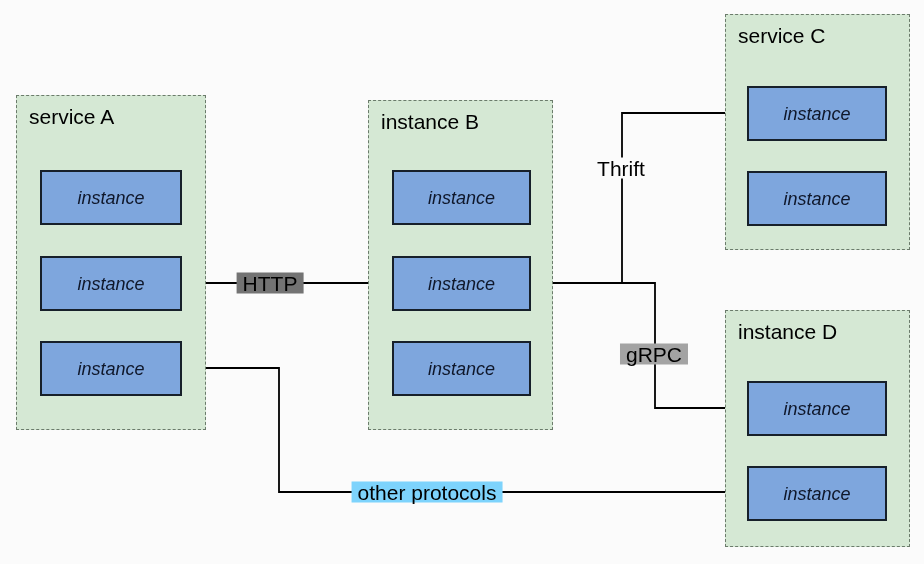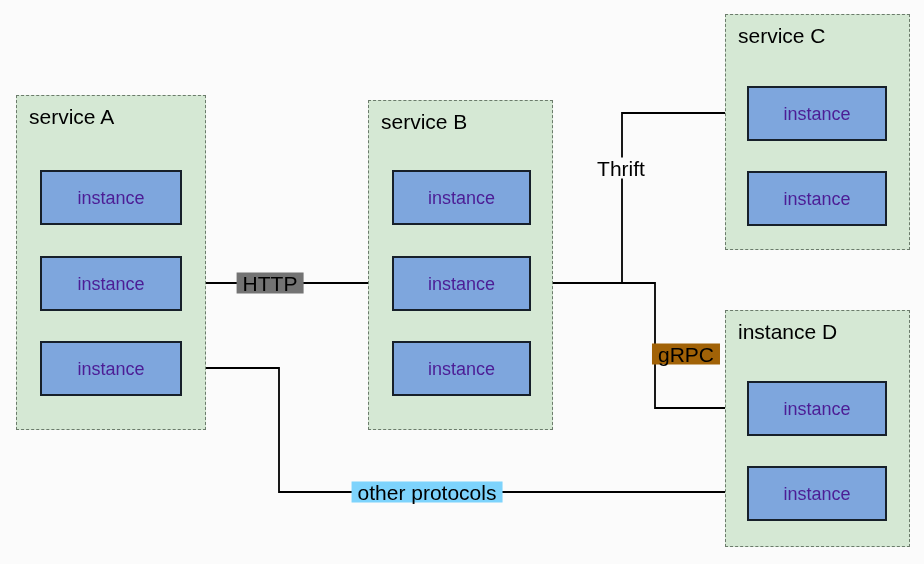--- a/index.html
+++ b/index.html
@@ -34,22 +34,23 @@
     position: absolute;
     background: #7ea6dd;
     border: 2px solid #17202a;
     box-sizing: border-box;
     display: flex;
     align-items: center;
     justify-content: center;
   }
   .instance-label {
     font-size: 18px;
-    color: #4c1d95;
+    color: #0f172a;
     line-height: 1;
+    font-style: italic;
   }
   #edges {
     position: absolute;
     left: 0;
     top: 0;
     width: 924px;
     height: 564px;
     pointer-events: none;
   }
   .edge-label {
@@ -98,21 +99,21 @@
       <div class="instance-box" style="left: 40px; top: 170px; width: 142px; height: 55px; background: rgb(126, 166, 221); border-color: rgb(23, 32, 42);">
         <span class="instance-label">instance</span>
       </div>
       <div class="instance-box" style="left: 40px; top: 256px; width: 142px; height: 55px; background: rgb(126, 166, 221); border-color: rgb(23, 32, 42);">
         <span class="instance-label">instance</span>
       </div>
       <div class="instance-box" style="left: 40px; top: 341px; width: 142px; height: 55px; background: rgb(126, 166, 221); border-color: rgb(23, 32, 42);">
         <span class="instance-label">instance</span>
       </div>
       <div class="service-group" style="left: 368px; top: 100px; width: 185px; height: 330px; background: rgb(213, 232, 212); border-color: rgb(107, 123, 107);">
-        <div class="service-title">service B</div>
+        <div class="service-title">instance B</div>
       </div>
       <div class="instance-box" style="left: 392px; top: 170px; width: 139px; height: 55px; background: rgb(126, 166, 221); border-color: rgb(23, 32, 42);">
         <span class="instance-label">instance</span>
       </div>
       <div class="instance-box" style="left: 392px; top: 256px; width: 139px; height: 55px; background: rgb(126, 166, 221); border-color: rgb(23, 32, 42);">
         <span class="instance-label">instance</span>
       </div>
       <div class="instance-box" style="left: 392px; top: 341px; width: 139px; height: 55px; background: rgb(126, 166, 221); border-color: rgb(23, 32, 42);">
         <span class="instance-label">instance</span>
       </div>
@@ -131,18 +132,18 @@
       <div class="instance-box" style="left: 747px; top: 381px; width: 140px; height: 55px; background: rgb(126, 166, 221); border-color: rgb(23, 32, 42);">
         <span class="instance-label">instance</span>
       </div>
       <div class="instance-box" style="left: 747px; top: 466px; width: 140px; height: 55px; background: rgb(126, 166, 221); border-color: rgb(23, 32, 42);">
         <span class="instance-label">instance</span>
       </div>
     </div>
   <div id="labels-layer">
       <div class="edge-label" style="left: 270px; top: 283px; background: #737373;">HTTP</div>
       <div class="edge-label" style="left: 621px; top: 168px; background: rgb(251, 251, 251);">Thrift</div>
-      <div class="edge-label" style="left: 654px; top: 354px; background: #a16207; margin-left: 32px;">gRPC</div>
+      <div class="edge-label" style="left: 654px; top: 354px; background: #a3a3a3;">gRPC</div>
       <div class="edge-label" style="left: 427px; top: 492px; background: #7dd3fc;">other protocols</div>
     </div>
 
 
 </div>
 
 </body></html>

